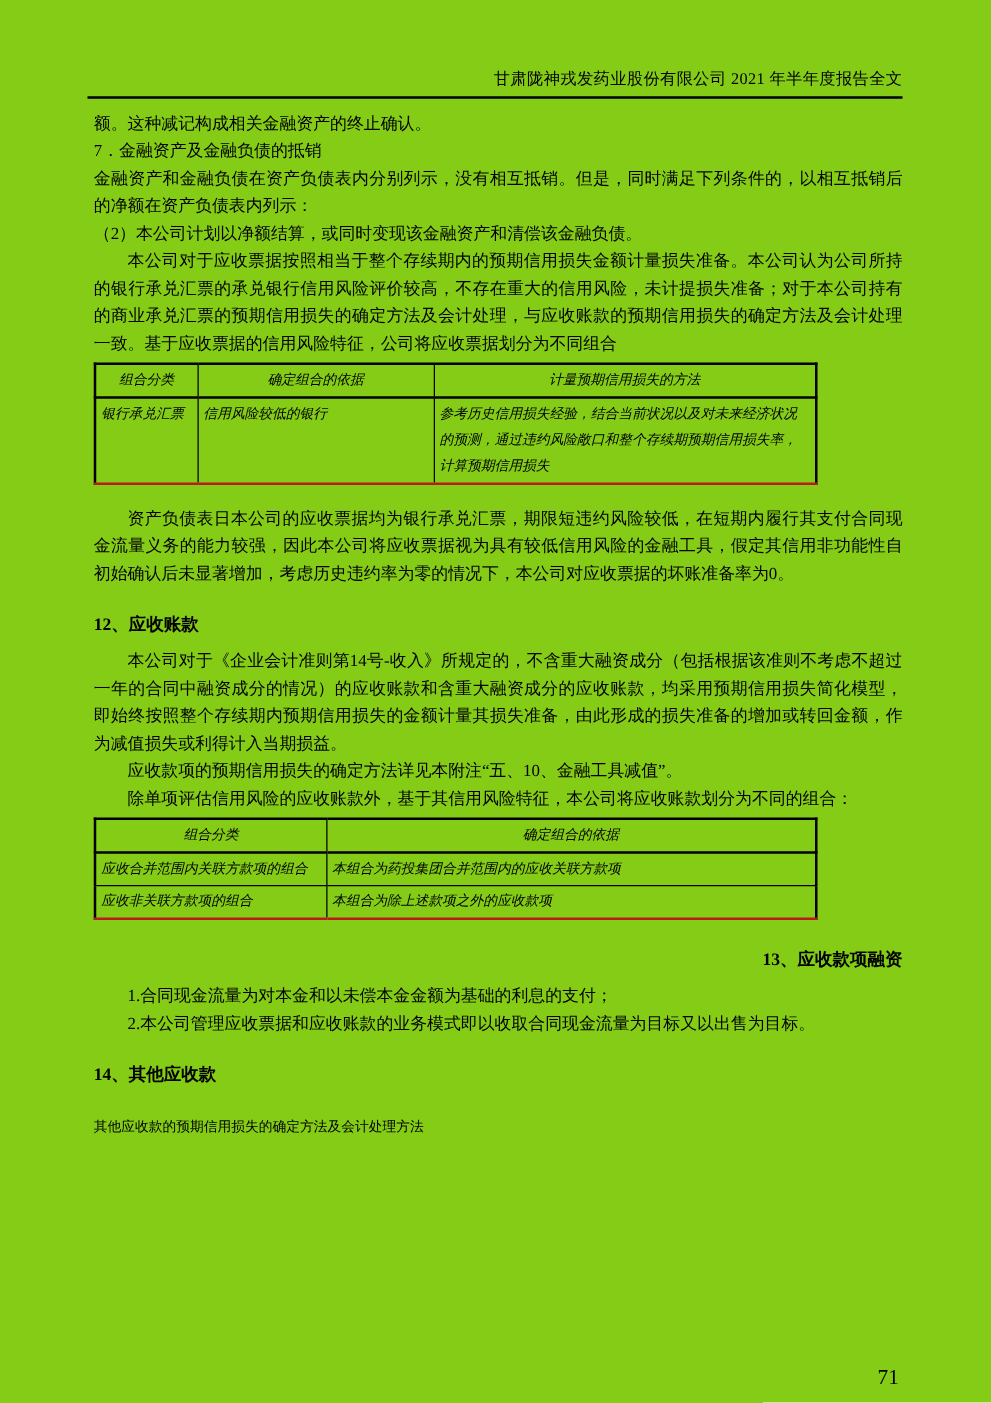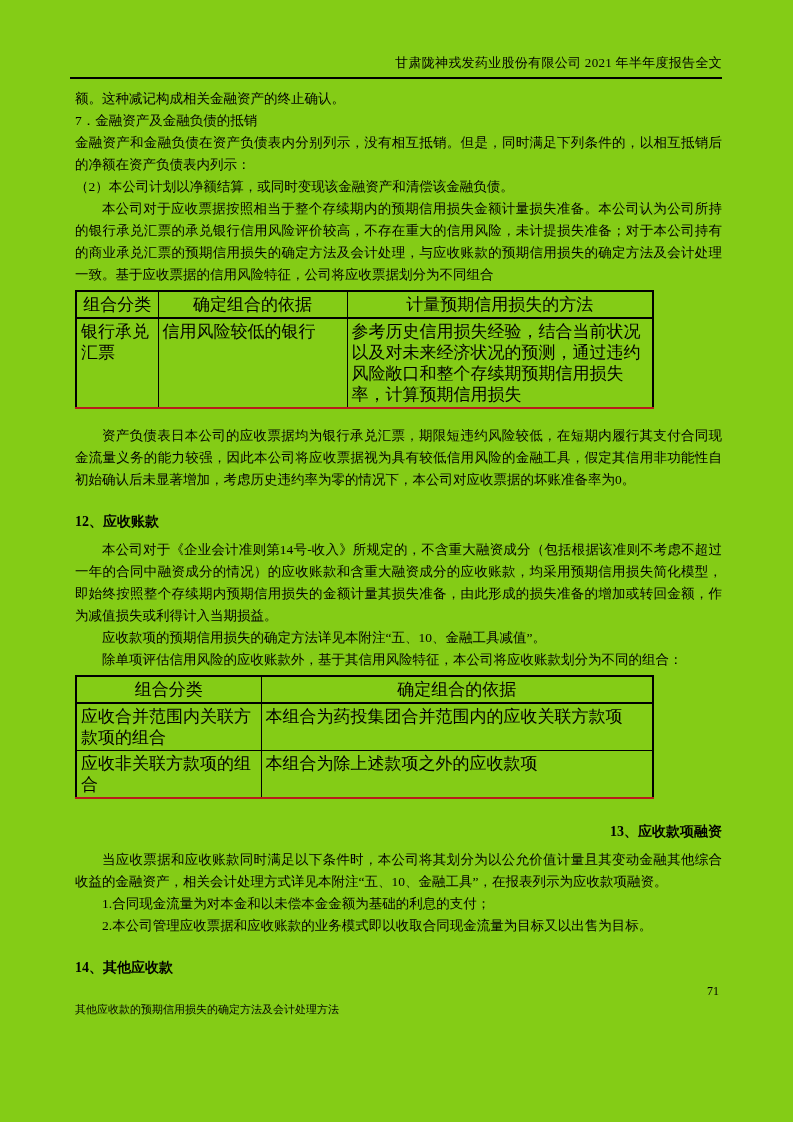--- a/index.html
+++ b/index.html
@@ -49,22 +49,23 @@
     line-height: 22px;
     margin: 36px 0 6px 0;
     text-align: left;
   }
   h3.sec-heading.tight { margin-top: 20px; }
   h3.sec-heading.mid { margin-top: 22px; text-align: right; }
   table.doc-table {
     border-collapse: collapse;
     width: 577px;
     margin: 4px 0 16px 0;
-    font-size: 17px;
+    font-size: 11px;
     table-layout: fixed;
+    font-style: italic;
   }
   table.doc-table th, table.doc-table td {
     border: 1.6px solid #000000;
     line-height: 21px;
     vertical-align: top;
     padding: 2px 4px;
     text-align: left;
     font-weight: normal;
   }
   table.doc-table th {
@@ -76,23 +77,23 @@
   table.doc-table thead th { border-top: 2px solid #000; }
   table.doc-table tbody tr:last-child td { border-bottom: 2px solid #b91c1c; }
   .after-table { margin-top: 2px !important; }
   .subline {
     font-size: 11px;
     line-height: 16px;
     margin-top: 22px !important;
   }
   .page-number {
     position: absolute;
-    top: 984px;
+    top: 1092px;
     right: 74px;
-    font-size: 12px;
+    font-size: 17px;
   }
 </style>
 </head>
 <body>
 
 <div class="page">
 
   <div class="report-header">甘肃陇神戎发药业股份有限公司 2021 年半年度报告全文</div>
   <div class="header-rule"></div>
 
@@ -151,21 +152,20 @@
           <td>本组合为药投集团合并范围内的应收关联方款项</td>
         </tr>
         <tr>
           <td>应收非关联方款项的组合</td>
           <td>本组合为除上述款项之外的应收款项</td>
         </tr>
       </tbody>
     </table>
 
     <h3 class="sec-heading mid">13、应收款项融资</h3>
-    <p class="indent">当应收票据和应收账款同时满足以下条件时，本公司将其划分为以公允价值计量且其变动金融其他综合收益的金融资产，相关会计处理方式详见本附注“五、10、金融工具”，在报表列示为应收款项融资。</p>
     <p class="indent">1.合同现金流量为对本金和以未偿本金金额为基础的利息的支付；</p>
     <p class="indent">2.本公司管理应收票据和应收账款的业务模式即以收取合同现金流量为目标又以出售为目标。</p>
 
     <h3 class="sec-heading tight">14、其他应收款</h3>
     <p class="subline">其他应收款的预期信用损失的确定方法及会计处理方法</p>
 
   </div>
 
   <div class="page-number">71</div>
 

